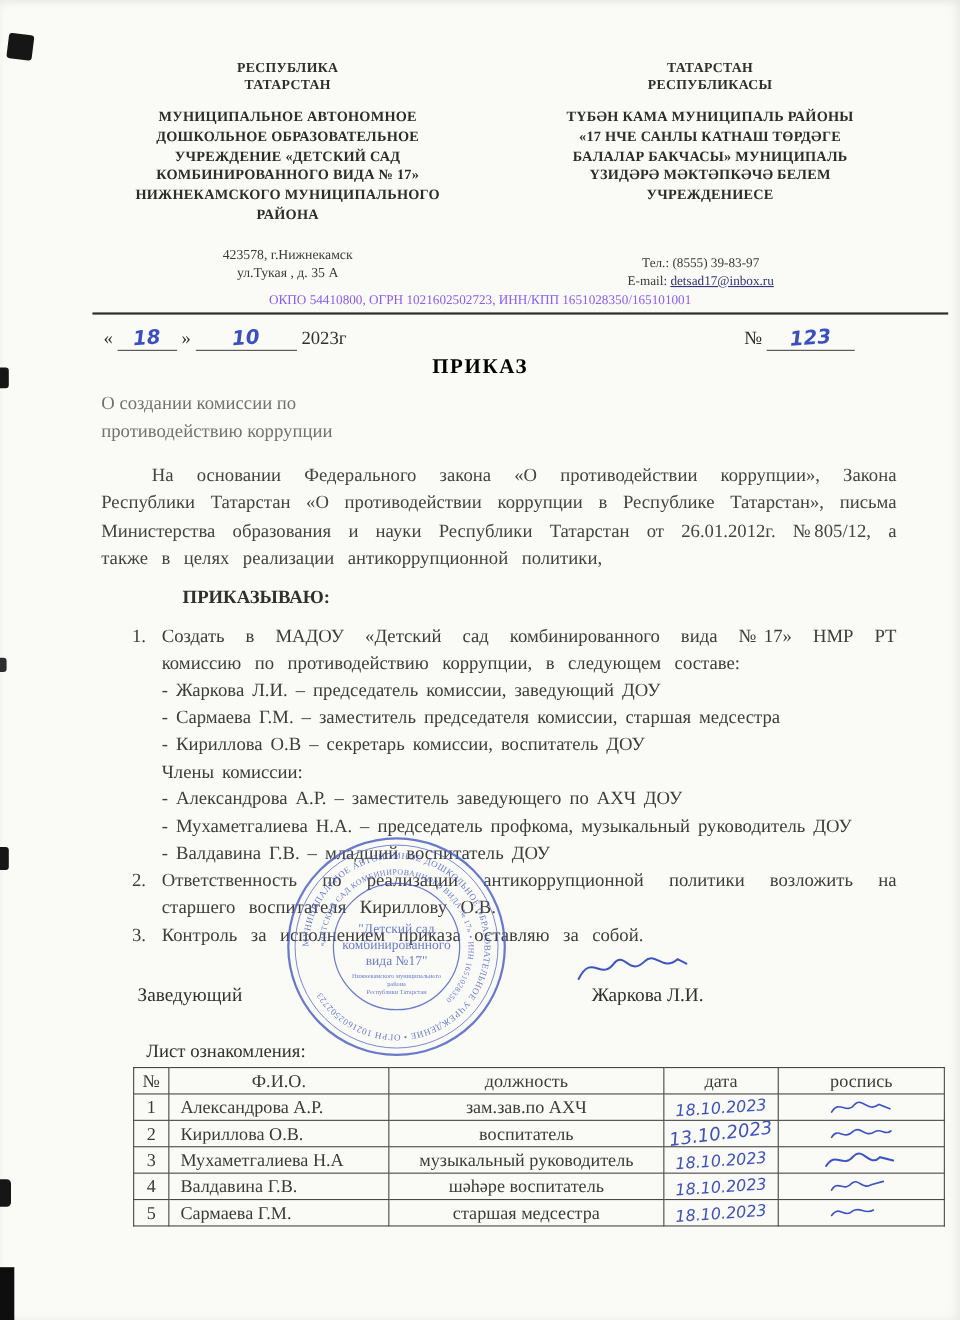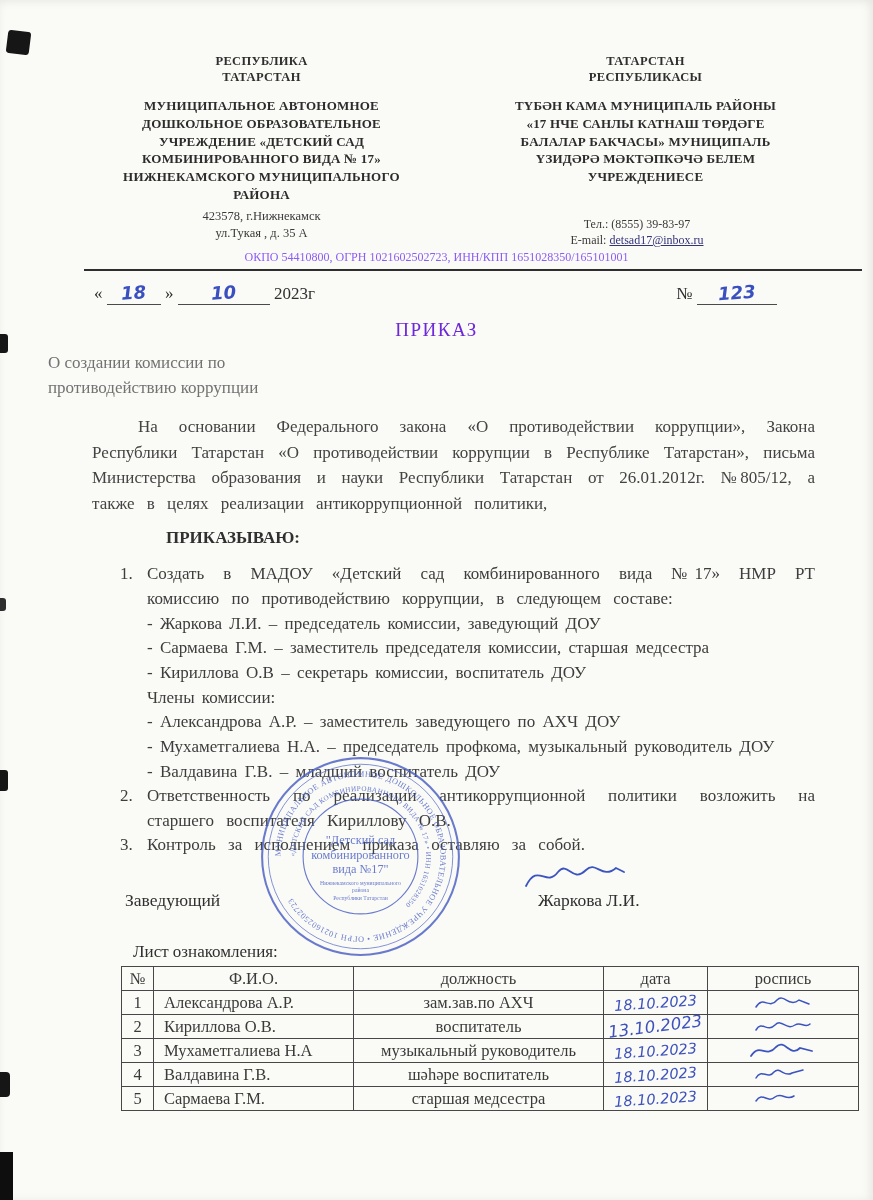--- a/index.html
+++ b/index.html
@@ -24,39 +24,39 @@
   .m4 { left:0; top:1072px; width:10px; height:25px; border-radius:0 4px 4px 0; }
   .m5 { left:0; top:1152px; width:13px; height:48px; background:#0e0e0e; }
 
   .pre { white-space: pre-line; }
 
   
   .hrow1 { display:flex; justify-content:space-between; padding:0 50px 0 84px; }
   .hcol  { width:355px; text-align:center; }
   .rep   { font-weight:bold; font-size:12.5px; line-height:1.25; letter-spacing:.3px; color:#2f2f2f; }
   .org   { font-weight:bold; font-size:13px;  line-height:1.36; letter-spacing:.2px; margin-top:12px; color:#2c2c2c; }
-  .hrow2 { display:flex; padding:0 38px 0 84px; margin-top:5px; }
+  .hrow2 { display:flex; padding:0 38px 0 84px; margin-top:20px; }
   .addrL { width:355px; text-align:center; font-size:12.5px; line-height:1.3; }
   .addrR { width:370px; text-align:center; font-size:12.5px; line-height:1.3; }
   .contact { flex:1; text-align:center; font-size:12px; line-height:1.3; padding-top:9px; }
   .contact a { color:#33337a; text-decoration:underline; cursor:pointer; }
   .codes { text-align:center; font-size:12px; margin-top:2px; color:#8b5cf6; }
   .rule  { border-top:2px solid #2e2e2e; margin:4px 11px 0 84px; }
 
   
   .meta { display:flex; justify-content:space-between; align-items:flex-end;
           margin:12px 96px 0 94px; font-size:17px; color:#2f2f2f; }
   .fill { display:inline-block; border-bottom:1.4px solid #4a4a4a; text-align:center; line-height:1.1; }
   .fday { min-width:54px; } .fmonth { min-width:92px; } .fnum { min-width:80px; }
   .hand { font-family:"DejaVu Sans", sans-serif; font-style:italic; font-weight:bold;
           color:#3a50c0; font-size:18px; display:inline-block; transform:rotate(-4deg); }
 
-  .title { text-align:center; font-size:19px; font-weight:normal; letter-spacing:1.5px;
-           margin-top:14px; color:#6d28d9; }
-  .subject { margin:10px 0 0 48px; font-size:17px; color:#727272; line-height:1.45; }
+  .title { text-align:center; font-size:19px; font-weight:bold; letter-spacing:1.5px;
+           margin-top:4px; color:#000000; }
+  .subject { margin:10px 0 0 92px; font-size:17px; color:#727272; line-height:1.45; }
   .preamble { margin:14px 58px 0 92px; font-size:17px; line-height:1.5; text-align:justify;
               text-indent:46px; color:#434343; word-spacing:8px; }
   .command { margin:12px 0 0 166px; font-size:17px; font-weight:bold; color:#303030; }
 
   .olist { margin:14px 58px 0 120px; font-size:17px; line-height:1.45; color:#3d3d3d; }
   .item  { display:flex; }
   .inum  { width:27px; flex:none; }
   .itext { flex:1; text-align:justify; word-spacing:8px; }
   .subs  { margin-left:27px; line-height:1.45; word-spacing:3px; }
 

